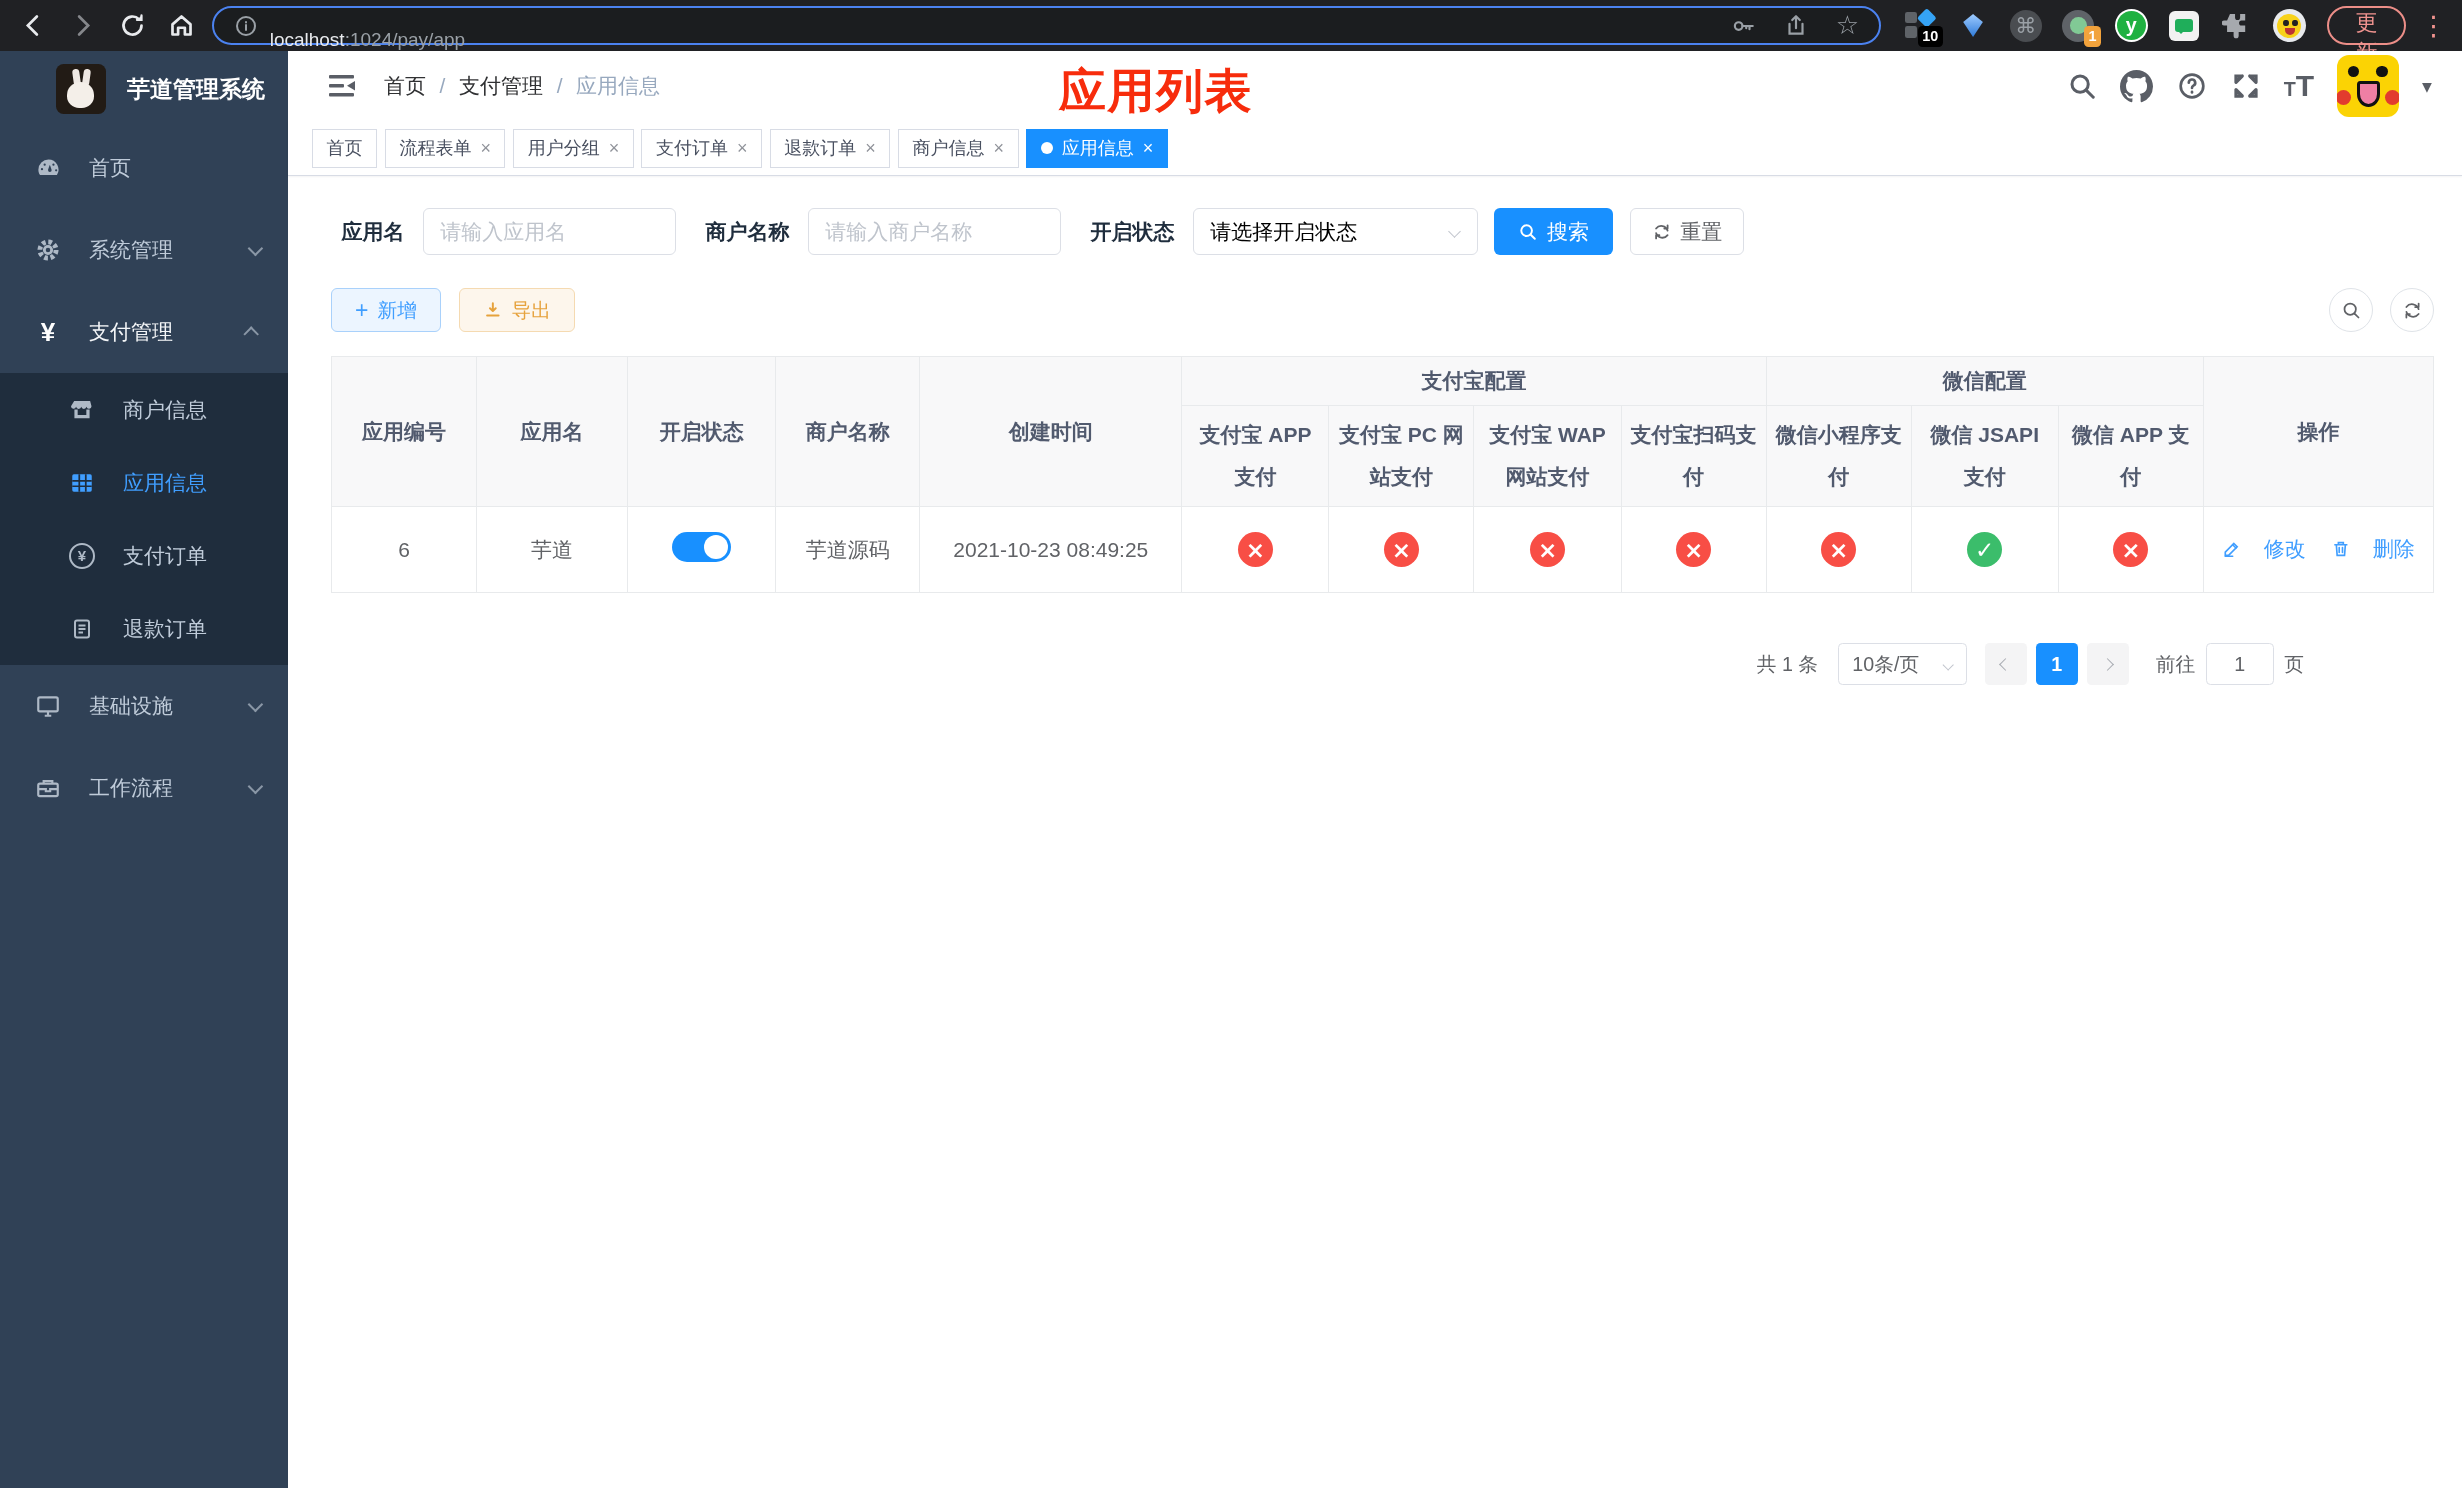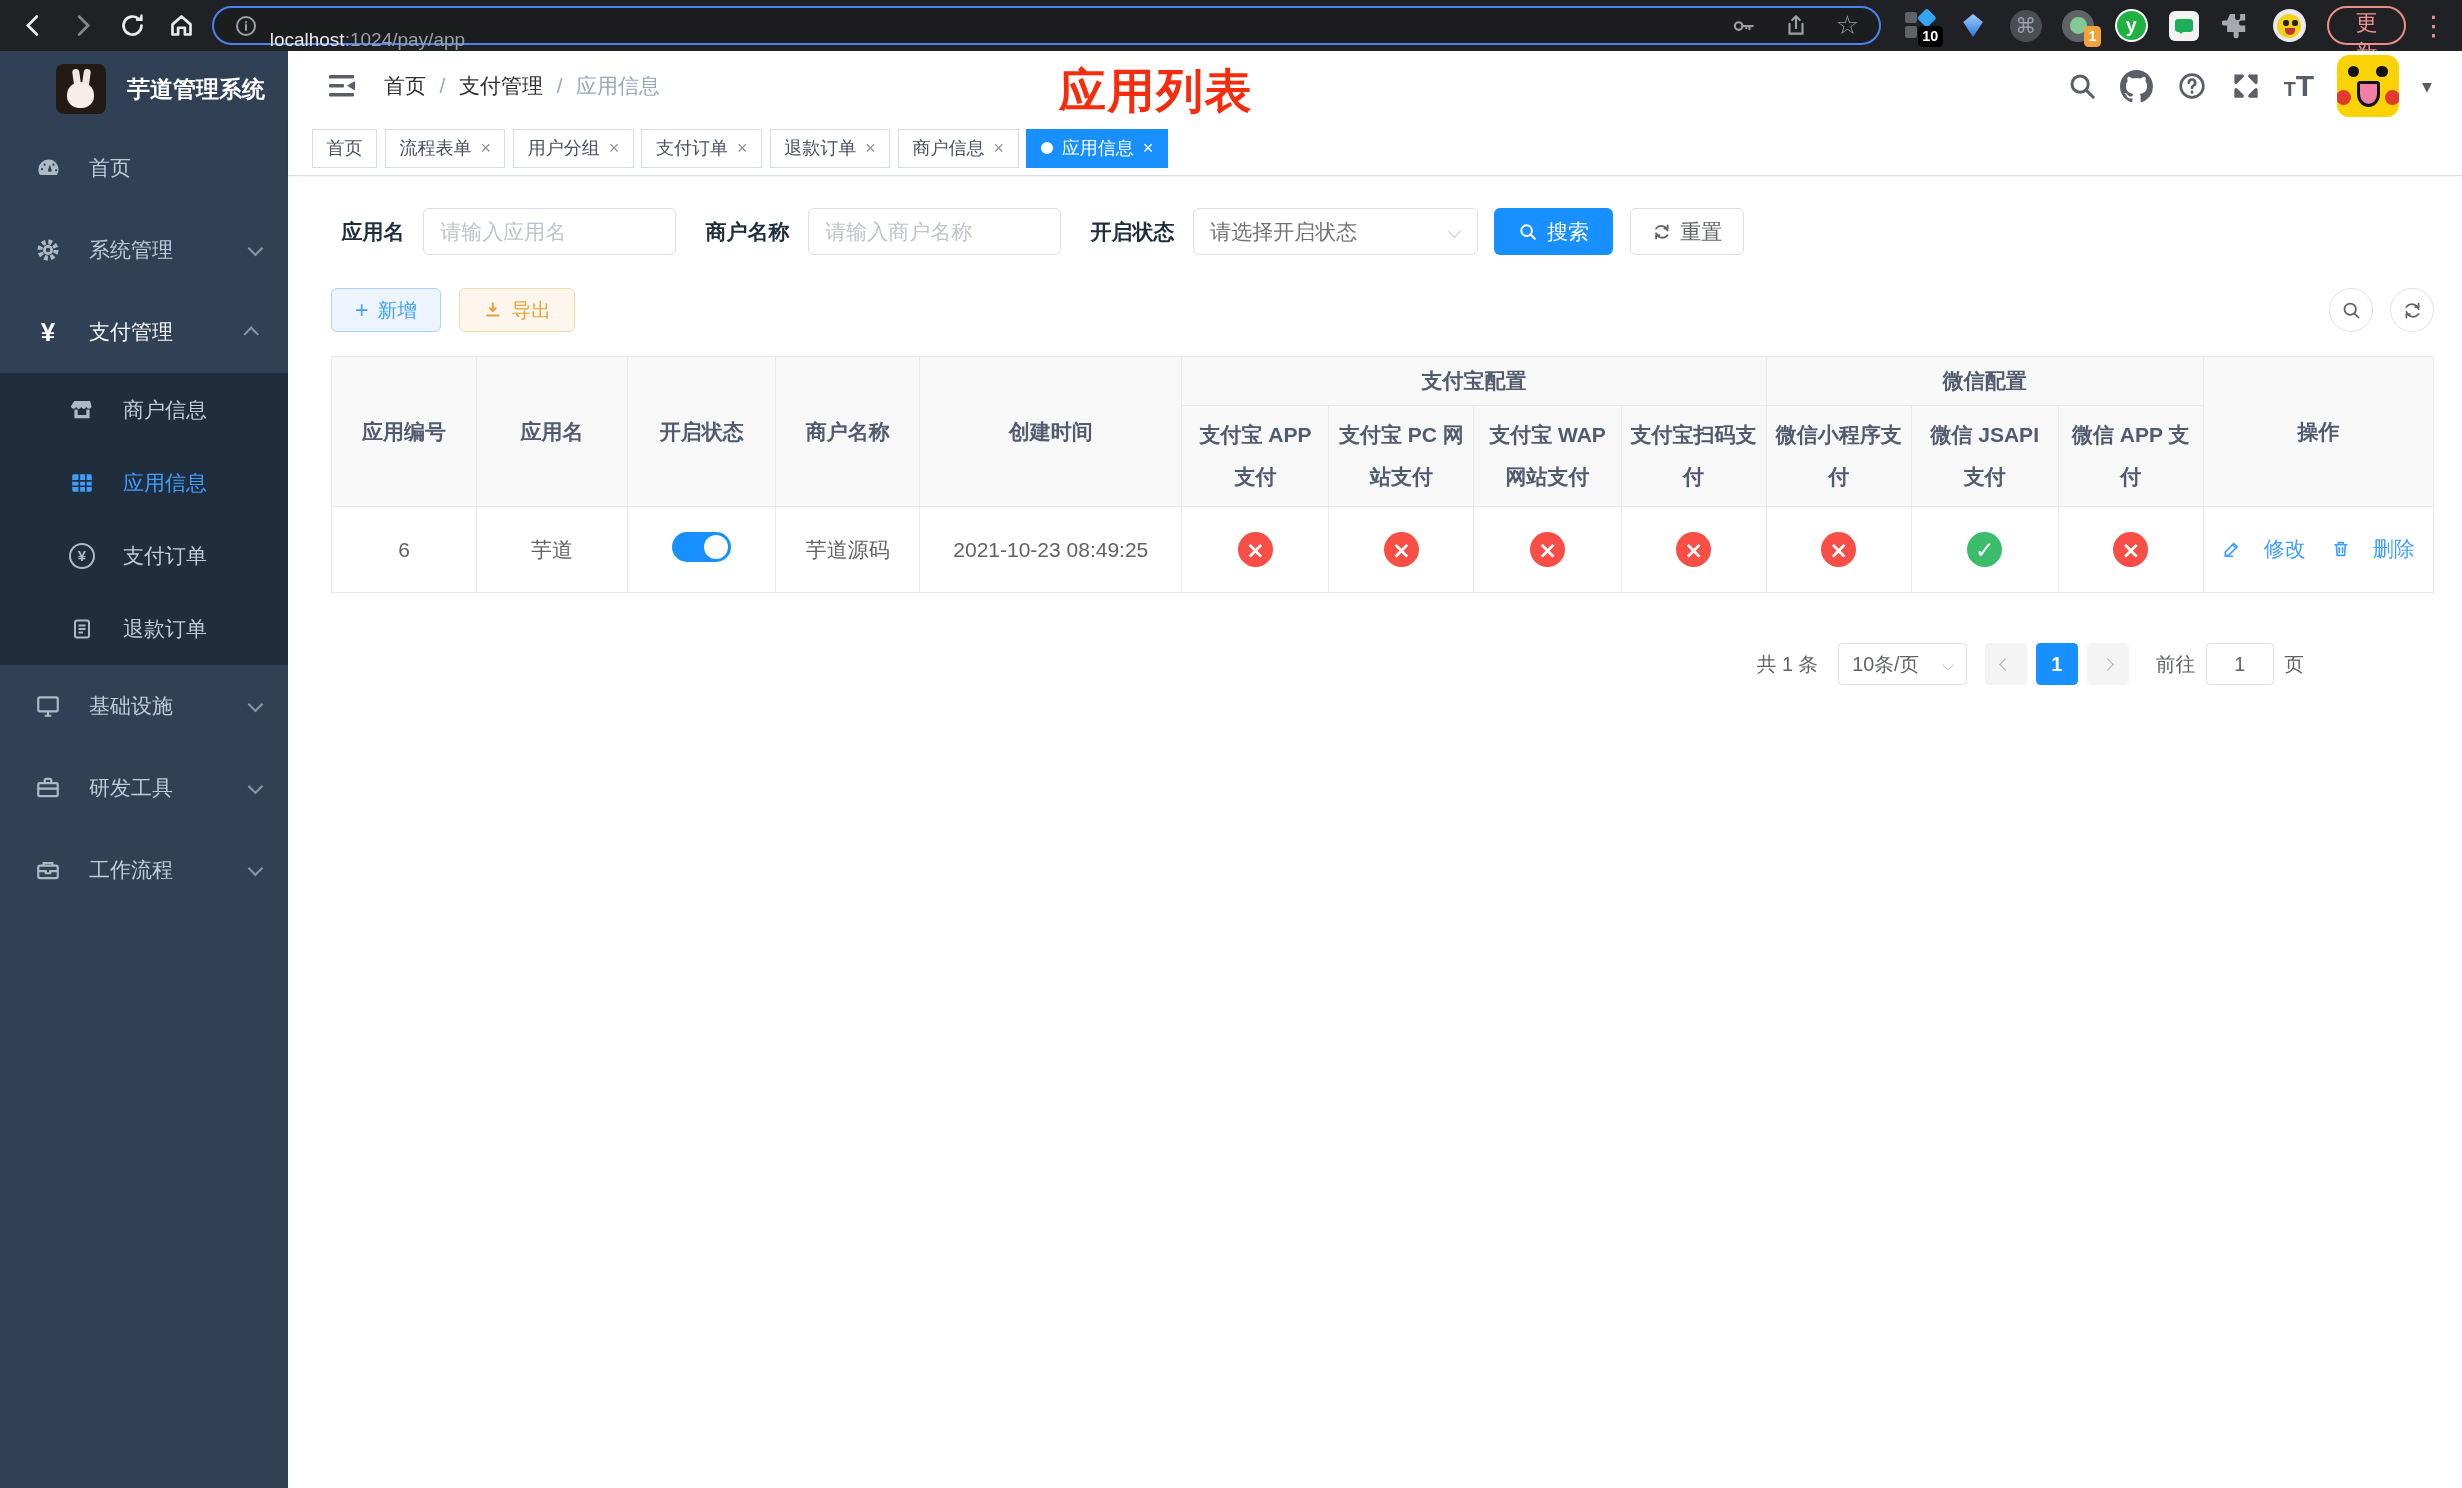--- a/index.html
+++ b/index.html
@@ -95,21 +95,21 @@
   .overlay-title { position:absolute; left:771px; top:9px; font-size:47px; font-weight:800; color:#f72c0c; z-index:20; letter-spacing:1.5px; }
 
   
   .content { padding:32px 28px 0 43px; }
   .filter-row { display:flex; align-items:center; padding-left:10.6px; }
   .f-label { font-size:21px; font-weight:700; color:#1f2d3d; margin-right:18px; white-space:nowrap; }
   .f-input { width:253px; height:47px; border:0.8px solid #dcdfe6; border-radius:6px; padding:0 16.7px; font-size:21px; color:#606266; font-family:inherit; outline:none; }
   .f-input::placeholder { color:#bfc4cc; }
   .ml40 { margin-left:30px; }
   .f-select { width:285px; height:47px; border:0.8px solid #dcdfe6; border-radius:6px; padding:0 16.7px; display:flex; align-items:center; position:relative; cursor:pointer; }
-  .f-select .ph { font-size:21px; color:#737373; }
+  .f-select .ph { font-size:21px; color:#000000; }
   .f-select .sc { position:absolute; right:18px; top:18px; width:9px; height:9px; border-right:1.5px solid #c0c4cc; border-bottom:1.5px solid #c0c4cc; transform:rotate(45deg); }
   .btn { height:47px; border-radius:6px; font-size:21px; display:inline-flex; align-items:center; justify-content:center; gap:9px; cursor:pointer; border:0.8px solid transparent; font-family:inherit; }
   .btn-search { background:#1890ff; color:#fff; padding:0 23px; margin-left:16.7px; }
   .btn-reset { background:#fff; color:#606266; border-color:#dcdfe6; padding:0 21px; margin-left:16.7px; }
 
   .toolbar-row { margin-top:33px; display:flex; align-items:center; gap:18px; }
   .btn-add { height:44px; background:#ecf5ff; border-color:#a9d1fb; color:#409eff; padding:0 23px; font-size:19.7px; }
   .btn-export { height:44px; background:#fdf6ec; border-color:#f5dab1; color:#e6a23c; padding:0 23px; font-size:19.7px; }
   .tb-right { margin-left:auto; display:flex; gap:16.7px; }
   .circle-btn { width:44px; height:44px; border-radius:50%; border:0.8px solid #dfe3e8; background:#fff; display:flex; align-items:center; justify-content:center; color:#606266; cursor:pointer; }
@@ -331,30 +331,20 @@
         <span class="mi-icon">
           <svg width="26" height="26" viewBox="0 0 24 24" fill="none" stroke="currentColor" stroke-width="2">
               <rect x="3" y="4" width="18" height="13" rx="1.5"></rect>
               <path d="M9 21h6M12 17v4"></path>
             </svg>
         </span>
         <span>基础设施</span>
         <span class="chev down"></span>
       </div>
 
-      <div class="menu-item">
-        <span class="mi-icon">
-          <svg width="26" height="26" viewBox="0 0 24 24" fill="none" stroke="currentColor" stroke-width="2">
-              <rect x="3" y="7.5" width="18" height="12" rx="1.5"></rect>
-              <path d="M9 7.5V5a1.5 1.5 0 0 1 1.5-1.5h3A1.5 1.5 0 0 1 15 5v2.5M3 12.5h18"></path>
-            </svg>
-        </span>
-        <span>研发工具</span>
-        <span class="chev down"></span>
-      </div>
 
       <div class="menu-item">
         <span class="mi-icon">
           <svg width="26" height="26" viewBox="0 0 24 24" fill="none" stroke="currentColor" stroke-width="2">
               <rect x="3" y="8" width="18" height="11.5" rx="1.5"></rect>
               <path d="M8 8V5.5h8V8M3 13h7v2h4v-2h7"></path>
             </svg>
         </span>
         <span>工作流程</span>
         <span class="chev down"></span>

